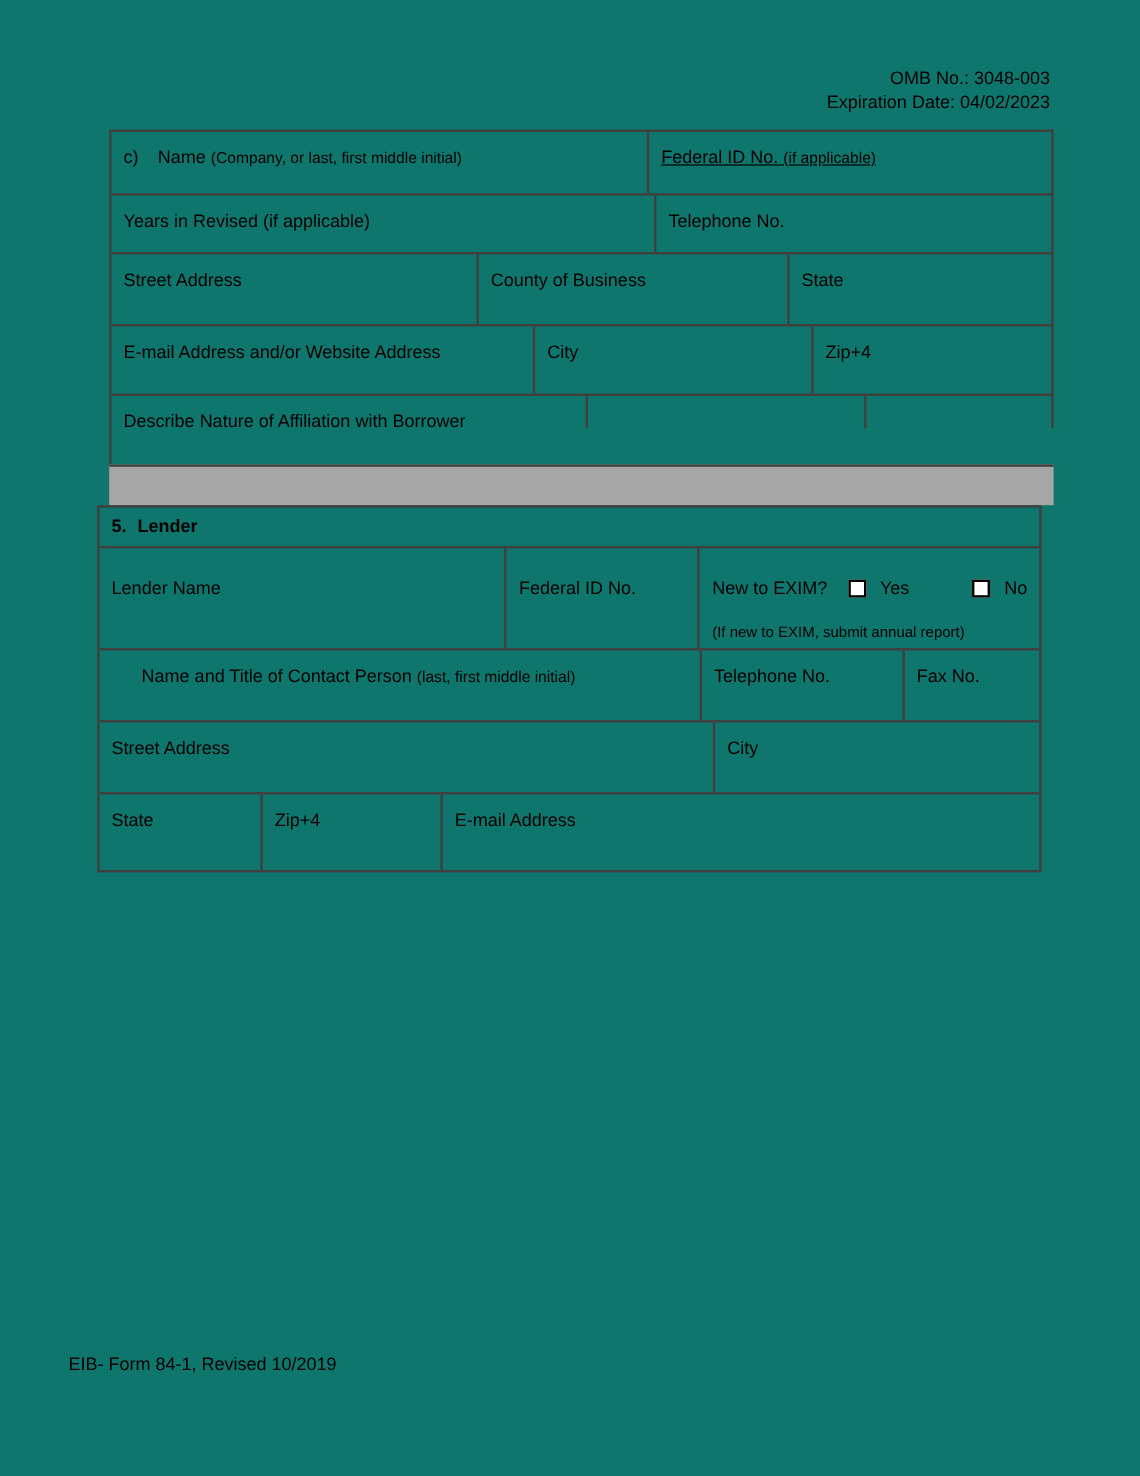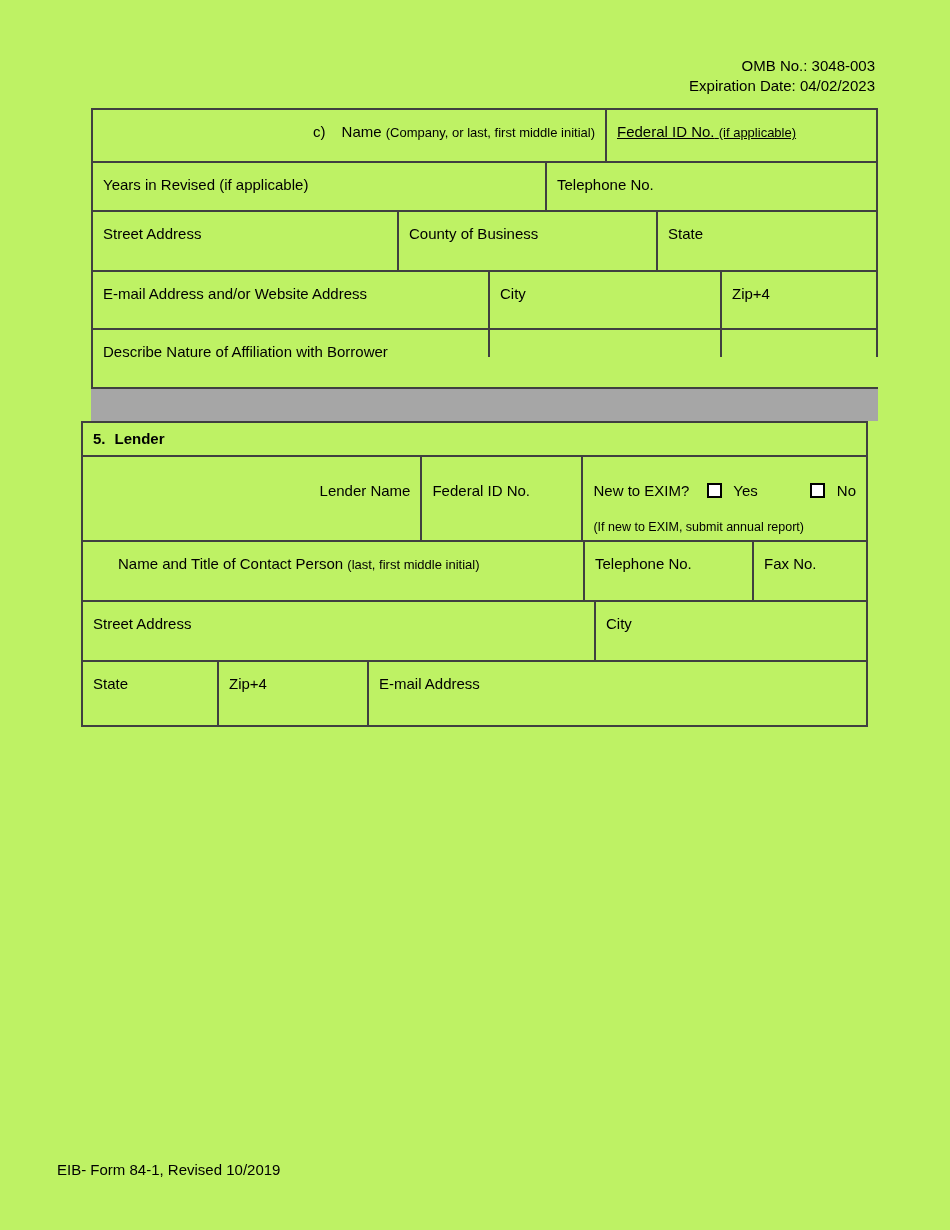--- a/index.html
+++ b/index.html
@@ -3,21 +3,21 @@
 <meta charset="utf-8">
 <style>
   :root{
     --border:#404040;
     --bar:#a6a6a6;
     --ink:#000000;
   }
   *{box-sizing:border-box;margin:0;padding:0;}
   html,body{background:#ffffff;}
   body{font-family:"Liberation Sans","DejaVu Sans",sans-serif;color:var(--ink);}
-  .page{position:relative;width:950px;height:1230px;background:#bef264;overflow:hidden;}
+  .page{position:relative;width:950px;height:1230px;background:#0f766e;overflow:hidden;}
 
   
   .doc-header{position:absolute;top:56px;right:75px;text-align:right;font-size:15px;line-height:20px;}
 
   
   .row{display:flex;width:100%;}
   .cell{position:relative;padding:12px 10px 4px 10px;font-size:15px;line-height:19px;white-space:nowrap;}
   .cell .sub{font-size:13px;}
   .br{border-right:2px solid var(--border);}
 
@@ -44,35 +44,35 @@
   .t2 .rc{height:60px;border-bottom:2px solid var(--border);}
   .t2 .rd{flex:1;}
 
   .exim-line{display:flex;align-items:center;}
   .checkbox{display:inline-block;width:15px;height:15px;border:2px solid #000;background:#fff;flex:0 0 auto;}
   .cb-yes{margin-left:18px;margin-right:11px;}
   .cb-no{margin-left:52px;margin-right:12px;}
   .exim-note{position:absolute;left:10px;bottom:3px;font-size:12.5px;white-space:nowrap;}
 
   
-  .doc-footer{position:absolute;left:57px;top:1161px;font-size:15px;}
+  .doc-footer{position:absolute;left:57px;top:1129px;font-size:15px;}
 </style>
 </head>
 <body>
 
 <div class="page">
 
   <div class="doc-header">
     <div>OMB No.: 3048-003</div>
     <div>Expiration Date: 04/02/2023</div>
   </div>
 
   <div class="t1">
     <div class="row r1">
-      <div class="cell br" style="width:514px;text-align:right;">
+      <div class="cell br" style="width:448px;">
         <span class="name-prefix">c)</span><span>Name</span>
         <span class="sub">(Company, or last, first middle initial)</span>
       </div>
       <div class="cell" style="flex:1;text-decoration:underline;">
         <span>Federal ID No.</span>
         <span class="sub">(if applicable)</span>
       </div>
     </div>
     <div class="row r2">
       <div class="cell br" style="width:454px;">
@@ -87,21 +87,21 @@
         <span>Street Address</span>
       </div>
       <div class="cell br" style="width:259px;">
         <span>County of Business</span>
       </div>
       <div class="cell" style="flex:1;">
         <span>State</span>
       </div>
     </div>
     <div class="row r4">
-      <div class="cell br" style="width:397px;">
+      <div class="cell br" style="width:353px;">
         <span>E-mail Address and/or Website Address</span>
       </div>
       <div class="cell br" style="width:232px;">
         <span>City</span>
       </div>
       <div class="cell" style="flex:1;">
         <span>Zip+4</span>
       </div>
     </div>
     <div class="row r5">
@@ -113,21 +113,21 @@
     </div>
   </div>
 
   <div class="divider-bar"></div>
 
   <div class="t2">
     <div class="hrow">
       <span class="num">5.</span><span>Lender</span>
     </div>
     <div class="row ra">
-      <div class="cell br" style="width:360px;text-align:right;">
+      <div class="cell br" style="width:360px;">
         <span>Lender Name</span>
       </div>
       <div class="cell br" style="width:170px;">
         <span>Federal ID No.</span>
       </div>
       <div class="cell" style="flex:1;">
         <div class="exim-line">
           <span>New to EXIM?</span>
           <span class="checkbox cb-yes"></span>
           <span>Yes</span>

